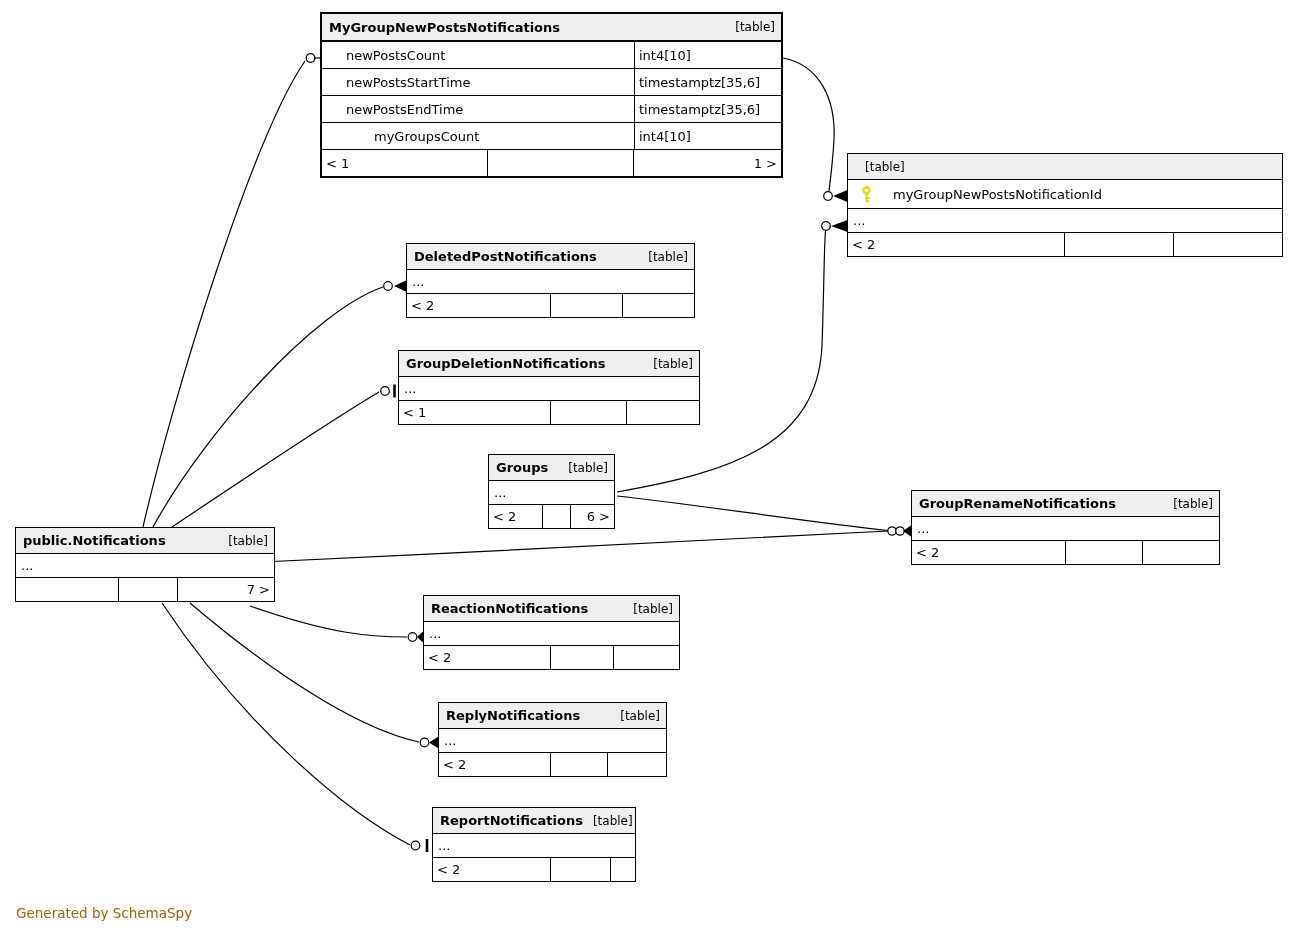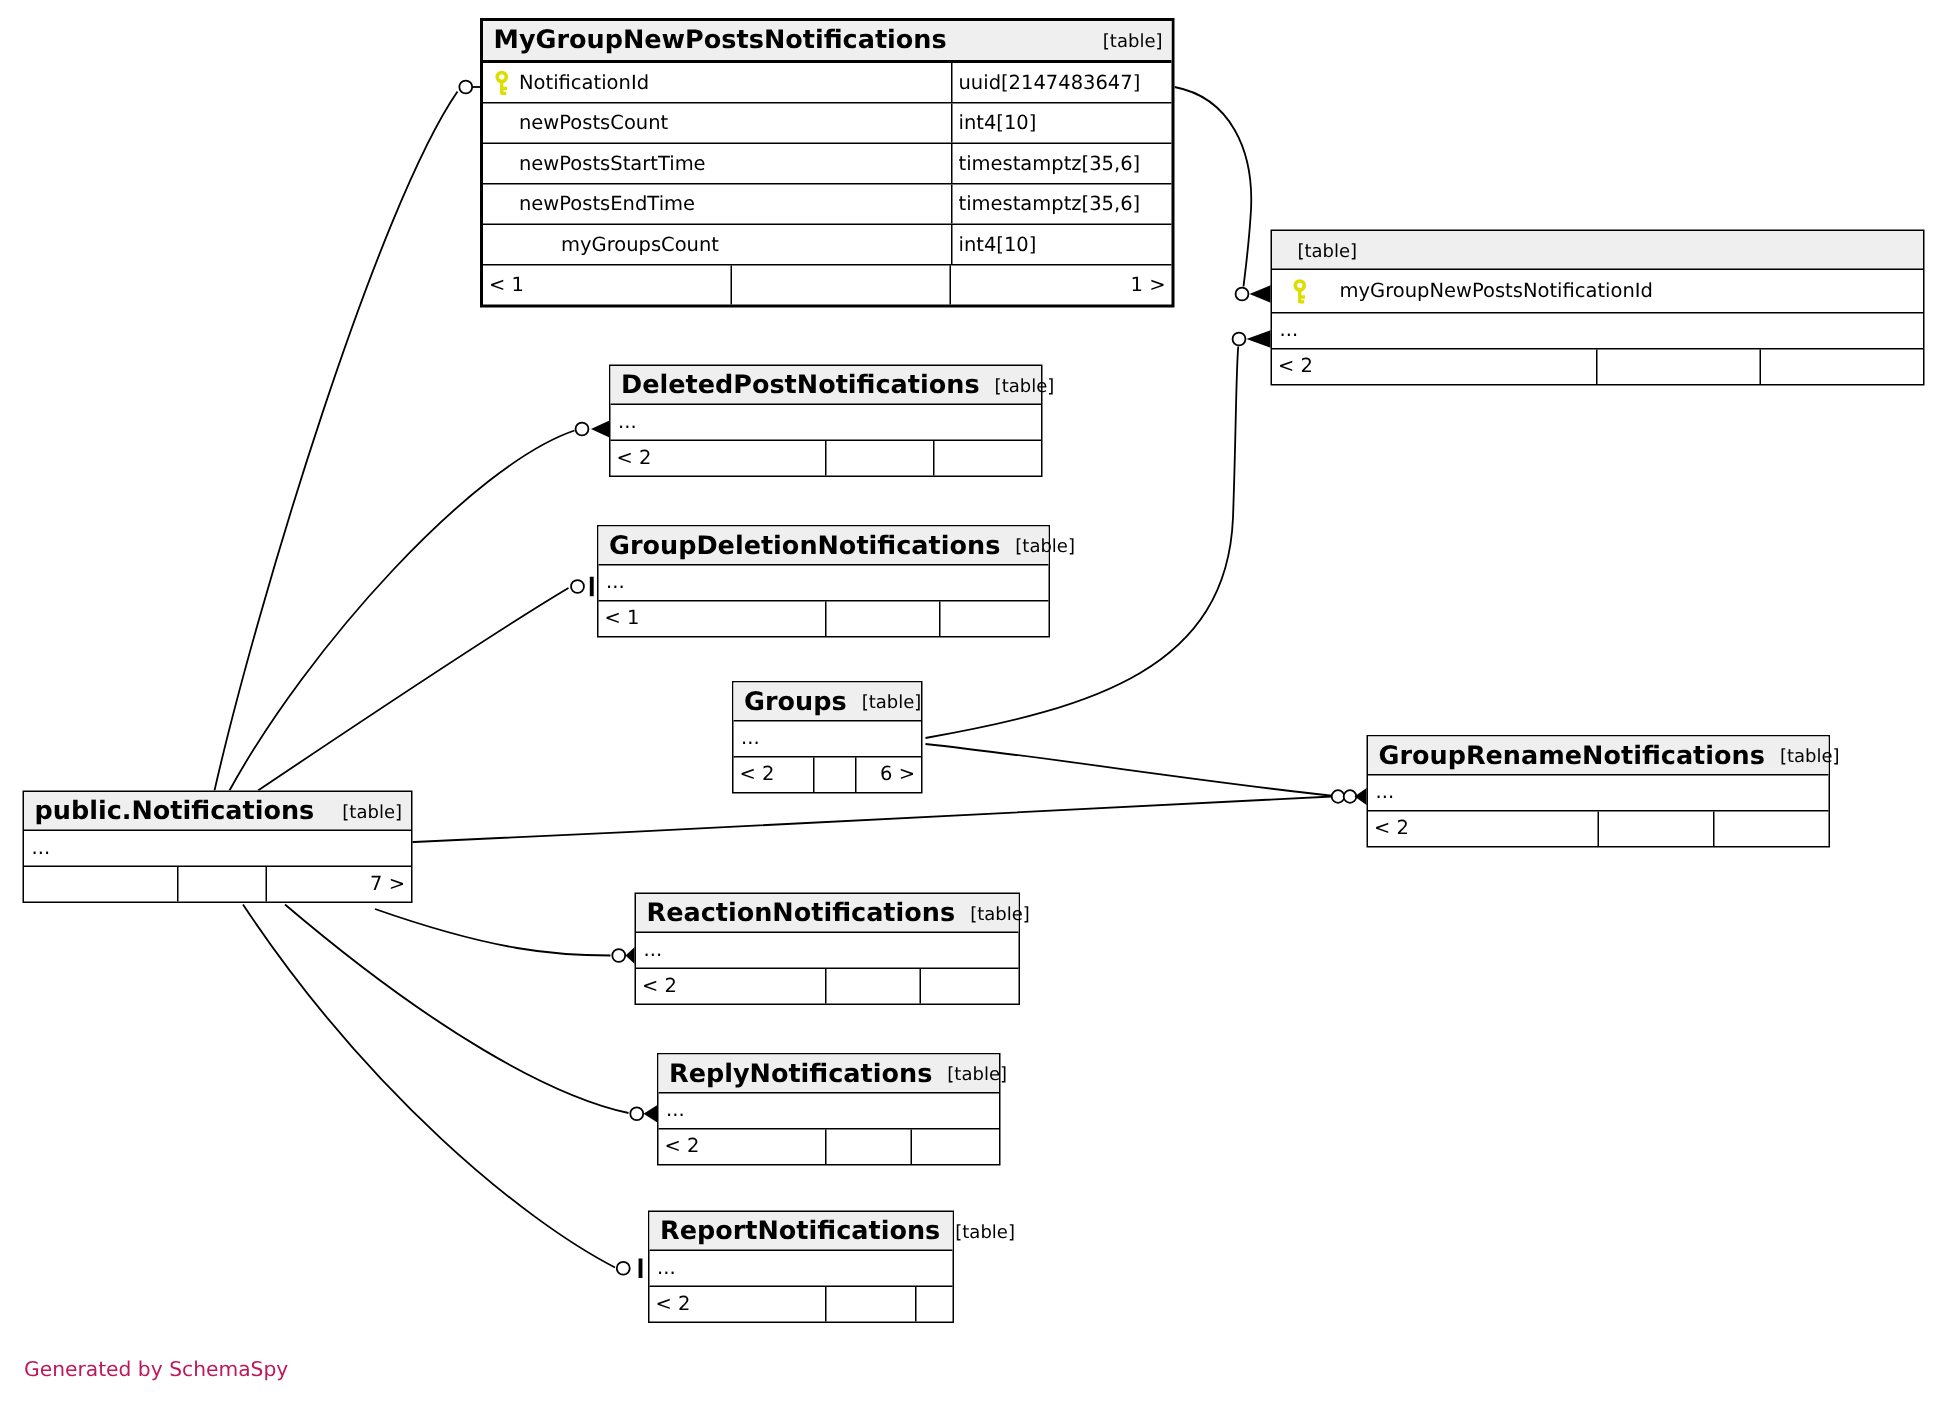--- a/index.html
+++ b/index.html
@@ -13,42 +13,42 @@
     position:absolute;z-index:2;background:#fff;border:1px solid #000;
     box-sizing:border-box;font-size:13px;
   }
   .tbl.thick{border-width:2.5px;}
   .hdr{
     display:flex;justify-content:space-between;align-items:center;
     background:#efefef;border-bottom:1px solid #000;
     padding:0 6px 0 7px;height:26px;box-sizing:border-box;
   }
   .thick .hdr{height:28px;border-bottom-width:2px;}
-  .title{font-weight:bold;font-size:17px;white-space:nowrap;}
+  .title{font-weight:bold;font-size:13px;white-space:nowrap;}
   .tag{font-size:12px;margin-left:10px;white-space:nowrap;}
   
   .frow{display:flex;align-items:center;height:27px;border-bottom:1.5px solid #000;box-sizing:border-box;}
   .keycell{width:24px;display:flex;justify-content:center;align-items:center;flex:0 0 24px;}
   .cname{flex:1;padding-right:6px;white-space:nowrap;}
   .ctype{width:147px;flex:0 0 147px;border-left:1.5px solid #000;align-self:stretch;
          display:flex;align-items:center;padding-left:4px;box-sizing:border-box;white-space:nowrap;}
   
   .krow{display:flex;align-items:center;height:29px;border-bottom:1px solid #000;box-sizing:border-box;padding-left:13px;}
   .krow .kname{margin-left:21px;white-space:nowrap;}
   
   .ell{height:24px;display:flex;align-items:center;padding:0 5px;border-bottom:1px solid #000;box-sizing:border-box;}
   
   .ftr{display:flex;height:23px;box-sizing:border-box;}
   .thick .ftr{height:26px;}
   .ftr .c{box-sizing:border-box;display:flex;align-items:center;padding:0 4px;overflow:hidden;}
   .ftr .c.m{border-left:1px solid #000;}
   .ftr .c.r{border-left:1px solid #000;justify-content:flex-end;}
   .thick .ftr .c.m,.thick .ftr .c.r{border-left-width:1.5px;}
   .keysvg{display:block;}
-  .credit{position:absolute;left:16px;top:905px;font-size:13.5px;color:#be185d;z-index:2;}
+  .credit{position:absolute;left:16px;top:905px;font-size:13.5px;color:#a16207;z-index:2;}
 </style>
 </head>
 <body>
 
 <div class="canvas">
 
   <svg class="connectors" width="1299" height="939" viewBox="0 0 1299 939">
     <g stroke="#000" stroke-width="1.2" fill="none">
 
       <g>
@@ -109,30 +109,20 @@
         <circle cx="826" cy="226" r="4.3" fill="#fff"></circle>
         <polygon points="847.5,220 847.5,232 831,226" fill="#000" stroke="none"></polygon>
       </g>
     </g>
   </svg>
 
   <div class="tbl thick" style="left:320px;top:12px;width:463px;">
     <div class="hdr">
       <span class="title">MyGroupNewPostsNotifications</span>
       <span class="tag">[table]</span>
-    </div>
-    <div class="frow">
-      <span class="keycell">
-        <svg class="keysvg" width="11" height="17" viewBox="0 0 11 17">
-          <circle cx="5.5" cy="4.3" r="3" fill="none" stroke="#dddd00" stroke-width="2.4"></circle>
-          <path d="M5.5 7.4 V16 M5.5 12 H9 M5.5 15.3 H8.5" stroke="#dddd00" stroke-width="2.2" fill="none"></path>
-        </svg>
-      </span>
-      <span class="cname">NotificationId</span>
-      <span class="ctype">uuid[2147483647]</span>
     </div>
     <div class="frow">
       <span class="keycell"></span>
       <span class="cname">newPostsCount</span>
       <span class="ctype">int4[10]</span>
     </div>
     <div class="frow">
       <span class="keycell"></span>
       <span class="cname">newPostsStartTime</span>
       <span class="ctype">timestamptz[35,6]</span>

